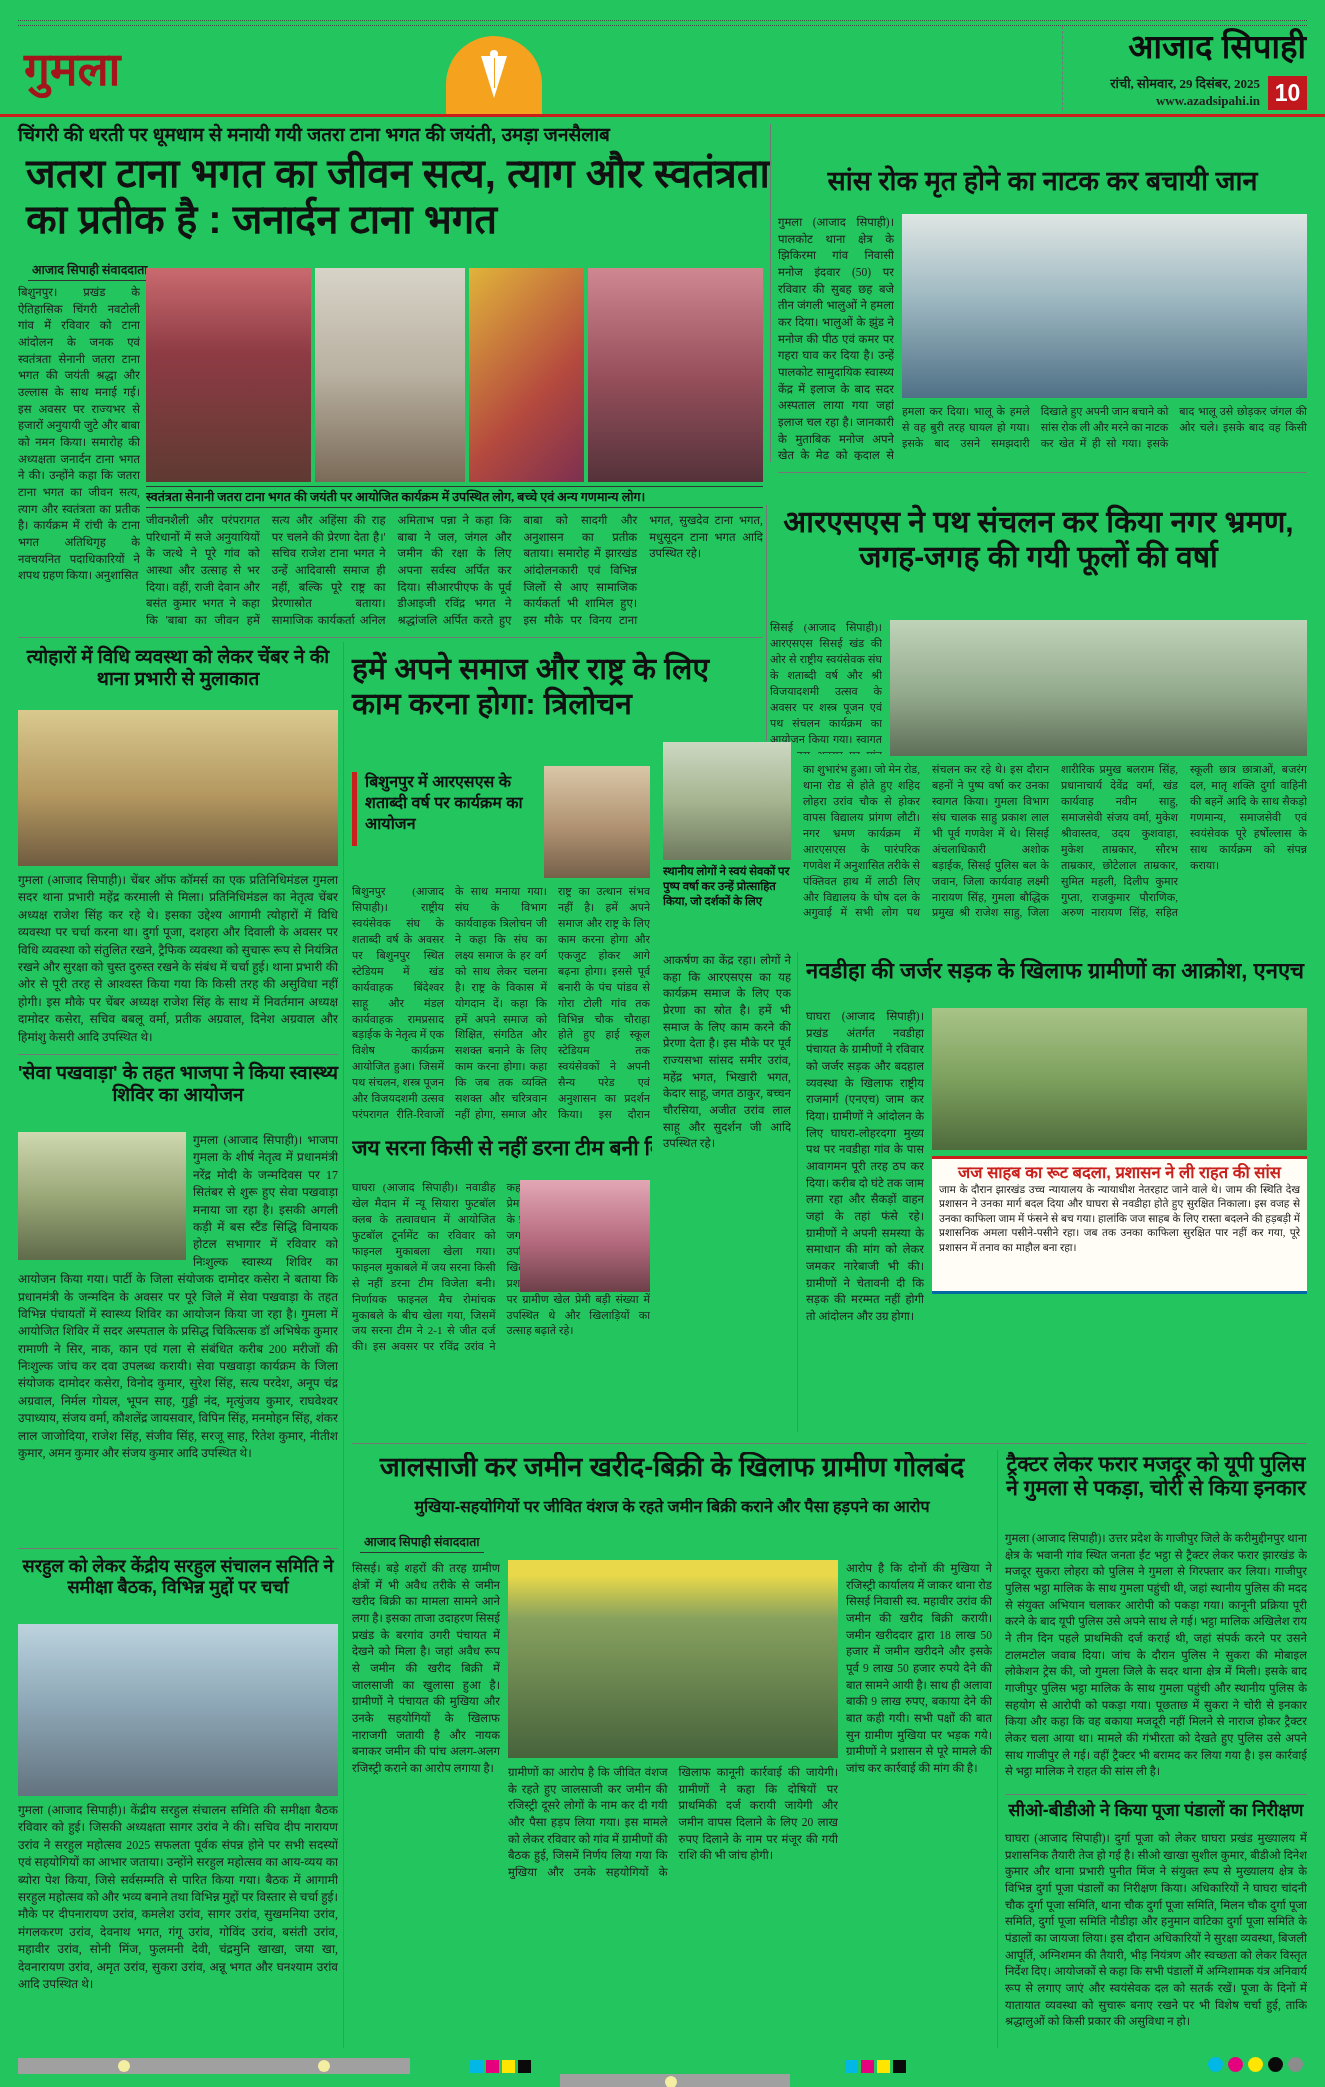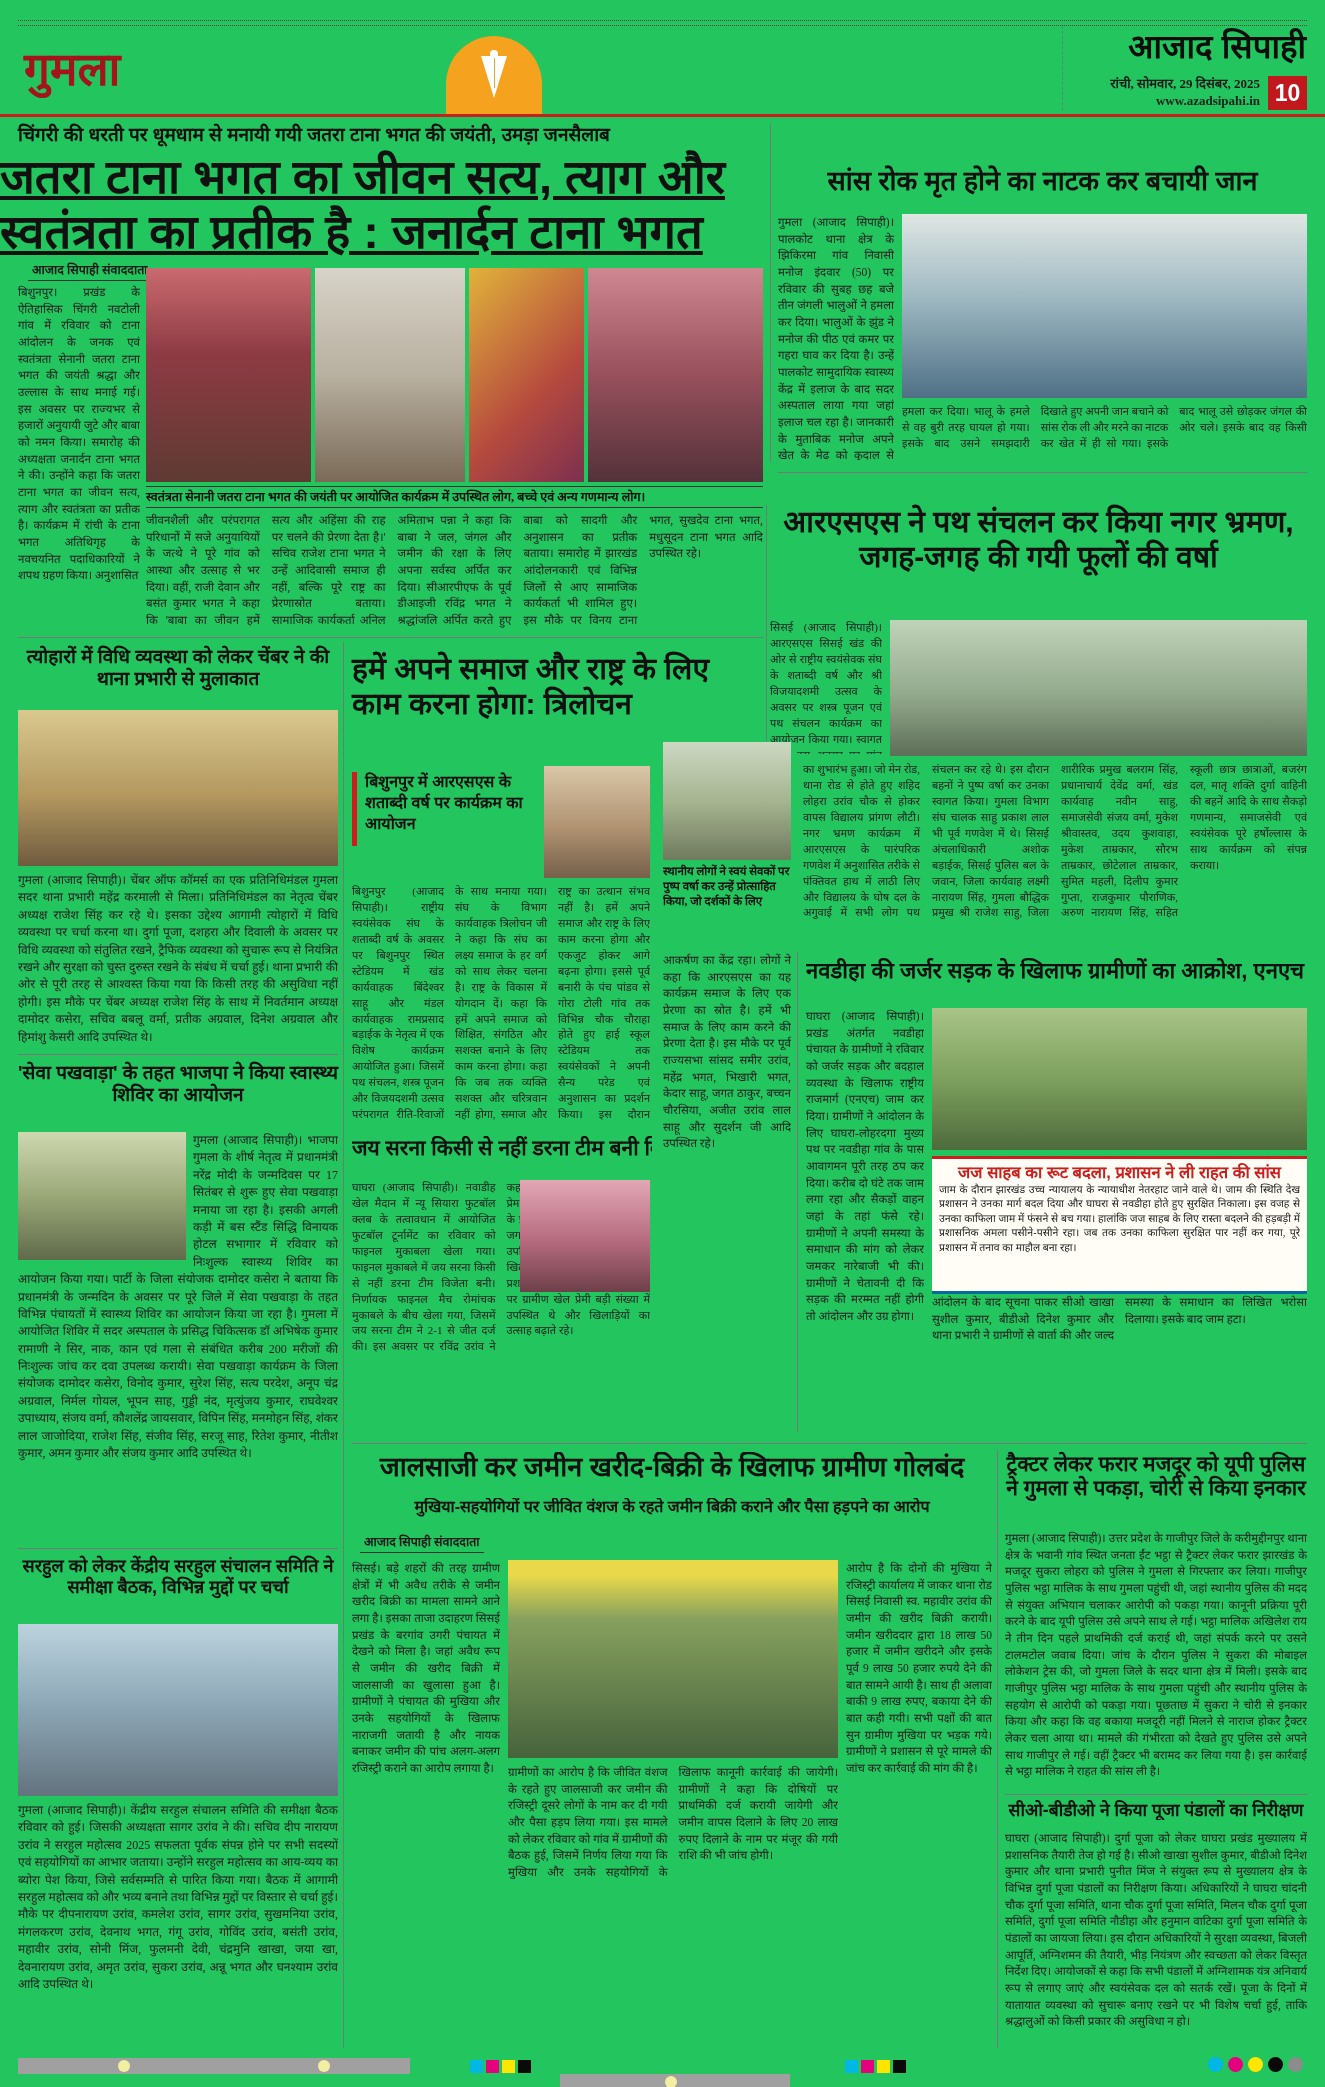--- a/index.html
+++ b/index.html
@@ -61,21 +61,21 @@
   </div>
 
   <div class="abs vline" style="left:1062px;top:26px;height:84px;border-left-style:dashed;"></div>
   <div class="abs masthead" style="left:1078px;top:30px;width:228px;text-align:right;">आजाद सिपाही</div>
   <div class="abs dateline" style="left:1078px;top:74px;width:182px;">रांची, सोमवार, 29 दिसंबर, 2025</div>
   <div class="abs website" style="left:1078px;top:93px;width:182px;">www.azadsipahi.in</div>
   <div class="abs pagebox" style="left:1268px;top:76px;width:39px;height:34px;">10</div>
   <div class="abs redrule" style="left:0;top:114px;width:1325px;height:3px;"></div>
 
   <div class="abs hl" style="left:18px;top:124px;width:746px;font-size:19px;">चिंगरी की धरती पर धूमधाम से मनायी गयी जतरा टाना भगत की जयंती, उमड़ा जनसैलाब</div>
-  <div class="abs hl" style="left:0;top:150px;width:746px;font-size:47px;text-decoration:underline;">जतरा टाना भगत का जीवन सत्य, त्याग और स्वतंत्रता का प्रतीक है : जनार्दन टाना भगत</div>
+  <div class="abs hl" style="left:26px;top:150px;width:746px;font-size:40px;">जतरा टाना भगत का जीवन सत्य, त्याग और स्वतंत्रता का प्रतीक है : जनार्दन टाना भगत</div>
   <div class="abs" style="left:28px;top:260px;">
     <span class="byline">आजाद सिपाही संवाददाता</span>
   </div>
   <div class="abs body" style="left:18px;top:284px;width:122px;height:348px;">बिशुनपुर। प्रखंड के ऐतिहासिक चिंगरी नवटोली गांव में रविवार को टाना आंदोलन के जनक एवं स्वतंत्रता सेनानी जतरा टाना भगत की जयंती श्रद्धा और उल्लास के साथ मनाई गई। इस अवसर पर राज्यभर से हजारों अनुयायी जुटे और बाबा को नमन किया। समारोह की अध्यक्षता जनार्दन टाना भगत ने की। उन्होंने कहा कि जतरा टाना भगत का जीवन सत्य, त्याग और स्वतंत्रता का प्रतीक है। कार्यक्रम में रांची के टाना भगत अतिथिगृह के नवचयनित पदाधिकारियों ने शपथ ग्रहण किया। अनुशासित</div>
 
   <div class="abs" style="left:146px;top:268px;width:617px;height:214px;display:flex;gap:4px;">
     <div class="photo" style="flex:0 0 165px;background:linear-gradient(180deg,#c96a6f,#8e3b44 40%,#5e3a32);"></div>
     <div class="photo" style="flex:0 0 150px;background:linear-gradient(180deg,#d8d3c8,#b8b0a0 50%,#7b6a58);"></div>
     <div class="photo" style="flex:0 0 115px;background:linear-gradient(135deg,#e0b33a,#b54a3e 60%,#7c3050);"></div>
     <div class="photo" style="flex:1 1 auto;background:linear-gradient(180deg,#cf8890,#97505c 50%,#54323a);"></div>
@@ -142,21 +142,20 @@
   <div class="abs body" style="left:663px;top:952px;width:128px;height:478px;">आकर्षण का केंद्र रहा। लोगों ने कहा कि आरएसएस का यह कार्यक्रम समाज के लिए एक प्रेरणा का स्रोत है। हमें भी समाज के लिए काम करने की प्रेरणा देता है। इस मौके पर पूर्व राज्यसभा सांसद समीर उरांव, महेंद्र भगत, भिखारी भगत, केदार साहू, जगत ठाकुर, बच्चन चौरसिया, अजीत उरांव लाल साहू और सुदर्शन जी आदि उपस्थित रहे।</div>
   <div class="abs vline" style="left:797px;top:952px;height:480px;"></div>
 
   <div class="abs hl nowrap" style="left:806px;top:958px;width:501px;font-size:22px;">नवडीहा की जर्जर सड़क के खिलाफ ग्रामीणों का आक्रोश, एनएच किया जाम</div>
   <div class="abs body" style="left:806px;top:1008px;width:118px;height:424px;">घाघरा (आजाद सिपाही)। प्रखंड अंतर्गत नवडीहा पंचायत के ग्रामीणों ने रविवार को जर्जर सड़क और बदहाल व्यवस्था के खिलाफ राष्ट्रीय राजमार्ग (एनएच) जाम कर दिया। ग्रामीणों ने आंदोलन के लिए घाघरा-लोहरदगा मुख्य पथ पर नवडीहा गांव के पास आवागमन पूरी तरह ठप कर दिया। करीब दो घंटे तक जाम लगा रहा और सैकड़ों वाहन जहां के तहां फंसे रहे। ग्रामीणों ने अपनी समस्या के समाधान की मांग को लेकर जमकर नारेबाजी भी की। ग्रामीणों ने चेतावनी दी कि सड़क की मरम्मत नहीं होगी तो आंदोलन और उग्र होगा।</div>
   <div class="abs photo" style="left:932px;top:1008px;width:375px;height:142px;background:linear-gradient(180deg,#a8c487,#7da05e 50%,#4e6b3c);"></div>
   <div class="abs hibox" style="left:932px;top:1156px;width:361px;height:124px;">
     <div class="t">जज साहब का रूट बदला, प्रशासन ने ली राहत की सांस</div>
     <div class="b" style="height:88px;">जाम के दौरान झारखंड उच्च न्यायालय के न्यायाधीश नेतरहाट जाने वाले थे। जाम की स्थिति देख प्रशासन ने उनका मार्ग बदल दिया और घाघरा से नवडीहा होते हुए सुरक्षित निकाला। इस वजह से उनका काफिला जाम में फंसने से बच गया। हालांकि जज साहब के लिए रास्ता बदलने की हड़बड़ी में प्रशासनिक अमला पसीने-पसीने रहा। जब तक उनका काफिला सुरक्षित पार नहीं कर गया, पूरे प्रशासन में तनाव का माहौल बना रहा।</div>
   </div>
-  <div class="abs body cols2" style="left:932px;top:1294px;width:375px;height:138px;">आंदोलन के बाद सूचना पाकर सीओ खाखा सुशील कुमार, बीडीओ दिनेश कुमार और थाना प्रभारी ने ग्रामीणों से वार्ता की और जल्द समस्या के समाधान का लिखित भरोसा दिलाया। इसके बाद जाम हटा।</div>
 
   <div class="abs vline" style="left:997px;top:1450px;height:598px;"></div>
   <div class="abs hl center" style="left:1005px;top:1452px;width:302px;font-size:21px;">ट्रैक्टर लेकर फरार मजदूर को यूपी पुलिस ने गुमला से पकड़ा, चोरी से किया इनकार</div>
   <div class="abs body" style="left:1005px;top:1530px;width:302px;height:260px;">गुमला (आजाद सिपाही)। उत्तर प्रदेश के गाजीपुर जिले के करीमुद्दीनपुर थाना क्षेत्र के भवानी गांव स्थित जनता ईंट भट्ठा से ट्रैक्टर लेकर फरार झारखंड के मजदूर सुकरा लोहरा को पुलिस ने गुमला से गिरफ्तार कर लिया। गाजीपुर पुलिस भट्ठा मालिक के साथ गुमला पहुंची थी, जहां स्थानीय पुलिस की मदद से संयुक्त अभियान चलाकर आरोपी को पकड़ा गया। कानूनी प्रक्रिया पूरी करने के बाद यूपी पुलिस उसे अपने साथ ले गई। भट्ठा मालिक अखिलेश राय ने तीन दिन पहले प्राथमिकी दर्ज कराई थी, जहां संपर्क करने पर उसने टालमटोल जवाब दिया। जांच के दौरान पुलिस ने सुकरा की मोबाइल लोकेशन ट्रेस की, जो गुमला जिले के सदर थाना क्षेत्र में मिली। इसके बाद गाजीपुर पुलिस भट्ठा मालिक के साथ गुमला पहुंची और स्थानीय पुलिस के सहयोग से आरोपी को पकड़ा गया। पूछताछ में सुकरा ने चोरी से इनकार किया और कहा कि वह बकाया मजदूरी नहीं मिलने से नाराज होकर ट्रैक्टर लेकर चला आया था। मामले की गंभीरता को देखते हुए पुलिस उसे अपने साथ गाजीपुर ले गई। वहीं ट्रैक्टर भी बरामद कर लिया गया है। इस कार्रवाई से भट्ठा मालिक ने राहत की सांस ली है।</div>
 
   <div class="abs hline" style="left:1005px;top:1794px;width:302px;"></div>
   <div class="abs hl nowrap center" style="left:1005px;top:1800px;width:302px;font-size:17.5px;">सीओ-बीडीओ ने किया पूजा पंडालों का निरीक्षण</div>
   <div class="abs body" style="left:1005px;top:1830px;width:302px;height:216px;">घाघरा (आजाद सिपाही)। दुर्गा पूजा को लेकर घाघरा प्रखंड मुख्यालय में प्रशासनिक तैयारी तेज हो गई है। सीओ खाखा सुशील कुमार, बीडीओ दिनेश कुमार और थाना प्रभारी पुनीत मिंज ने संयुक्त रूप से मुख्यालय क्षेत्र के विभिन्न दुर्गा पूजा पंडालों का निरीक्षण किया। अधिकारियों ने घाघरा चांदनी चौक दुर्गा पूजा समिति, थाना चौक दुर्गा पूजा समिति, मिलन चौक दुर्गा पूजा समिति, दुर्गा पूजा समिति नौडीहा और हनुमान वाटिका दुर्गा पूजा समिति के पंडालों का जायजा लिया। इस दौरान अधिकारियों ने सुरक्षा व्यवस्था, बिजली आपूर्ति, अग्निशमन की तैयारी, भीड़ नियंत्रण और स्वच्छता को लेकर विस्तृत निर्देश दिए। आयोजकों से कहा कि सभी पंडालों में अग्निशामक यंत्र अनिवार्य रूप से लगाए जाएं और स्वयंसेवक दल को सतर्क रखें। पूजा के दिनों में यातायात व्यवस्था को सुचारू बनाए रखने पर भी विशेष चर्चा हुई, ताकि श्रद्धालुओं को किसी प्रकार की असुविधा न हो।</div>
 
   <div class="abs gbar" style="left:18px;top:2058px;width:392px;">

